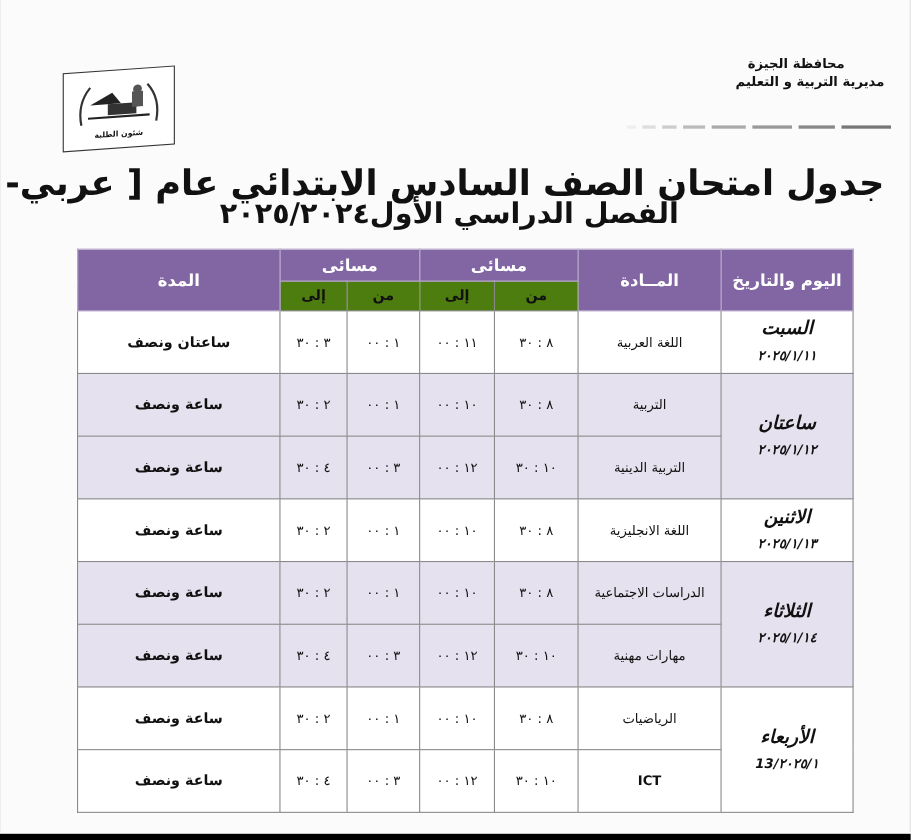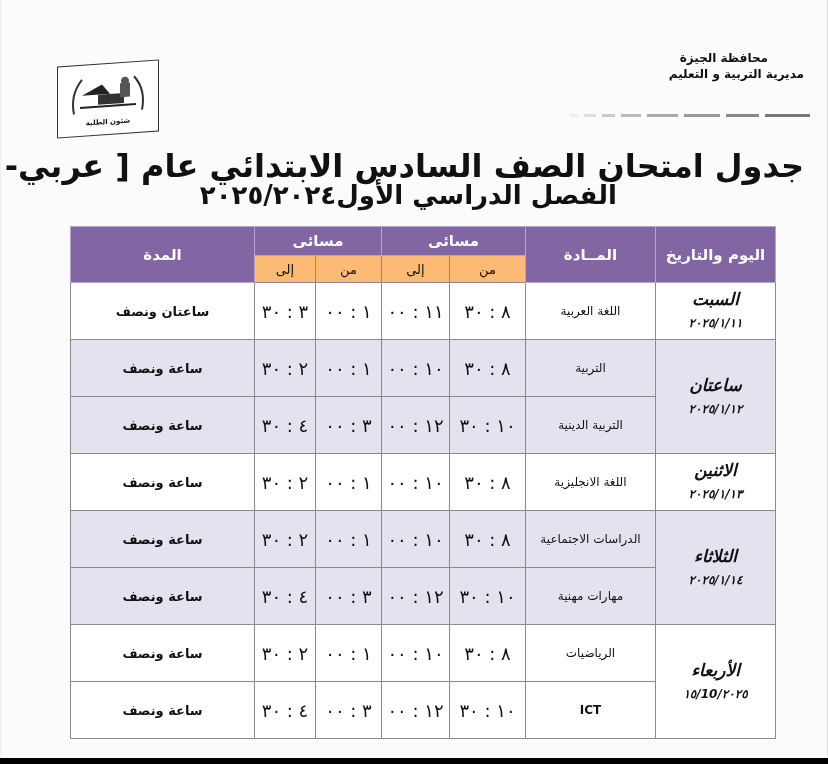--- a/index.html
+++ b/index.html
@@ -37,27 +37,27 @@
   }
   
   .schedule {
     position: absolute; left: 70px; top: 226px; width: 705px;
     border-collapse: collapse; direction: rtl; table-layout: fixed;
   }
   .schedule th, .schedule td {
     border: 1px solid #8a8a8a; text-align: center; padding: 0;
   }
   .schedule th.purple { background: #8166a3; color: #fff; font-weight: bold; font-size: 15px; border-color: #b5a6c8; }
-  .schedule th.sub { background: #fdba74; color: #111; font-weight: normal; font-size: 13px; height: 26px; }
+  .schedule th.sub { background: #4d7c0f; color: #111; font-weight: bold; font-size: 13px; height: 26px; }
   .schedule td { font-size: 12px; height: 56px; }
   .schedule tr.alt td { background: #e6e1ee; }
   .schedule tr.white td { background: #fff; }
   .schedule td.day { font-weight: bold; font-size: 17px; line-height: 24px; font-style: italic; }
   .schedule td.day .date { font-size: 12px; letter-spacing: 1px; }
-  .schedule td.time { font-size: 18px; letter-spacing: 2px; direction: ltr; margin-left: 36px; }
+  .schedule td.time { font-size: 12px; letter-spacing: 2px; direction: ltr; margin-left: 36px; }
   .schedule td.dur { font-weight: bold; font-size: 13px; }
 </style>
 </head>
 <body>
 
 <div class="frame"></div>
 
 <div class="logo">
   <svg viewBox="0 0 80 44">
     <path d="M6 40 Q2 20 14 6" stroke="#333" stroke-width="2" fill="none"></path>
@@ -180,21 +180,21 @@
       <td class="time">١٠ : ٣٠</td>
       <td class="time">١٢ : ٠٠</td>
       <td class="time">٣ : ٠٠</td>
       <td class="time">٤ : ٣٠</td>
       <td class="dur">ساعة ونصف</td>
     </tr>
 
     <tr class="white">
       <td class="day" rowspan="2">
         <div>الأربعاء</div>
-        <div class="date">٢٠٢٥/10/١٥</div>
+        <div class="date">٢٠٢٥/١/13</div>
       </td>
       <td>الرياضيات</td>
       <td class="time">٨ : ٣٠</td>
       <td class="time">١٠ : ٠٠</td>
       <td class="time">١ : ٠٠</td>
       <td class="time">٢ : ٣٠</td>
       <td class="dur">ساعة ونصف</td>
     </tr>
     <tr class="white">
       <td style="font-weight:bold">ICT</td>

